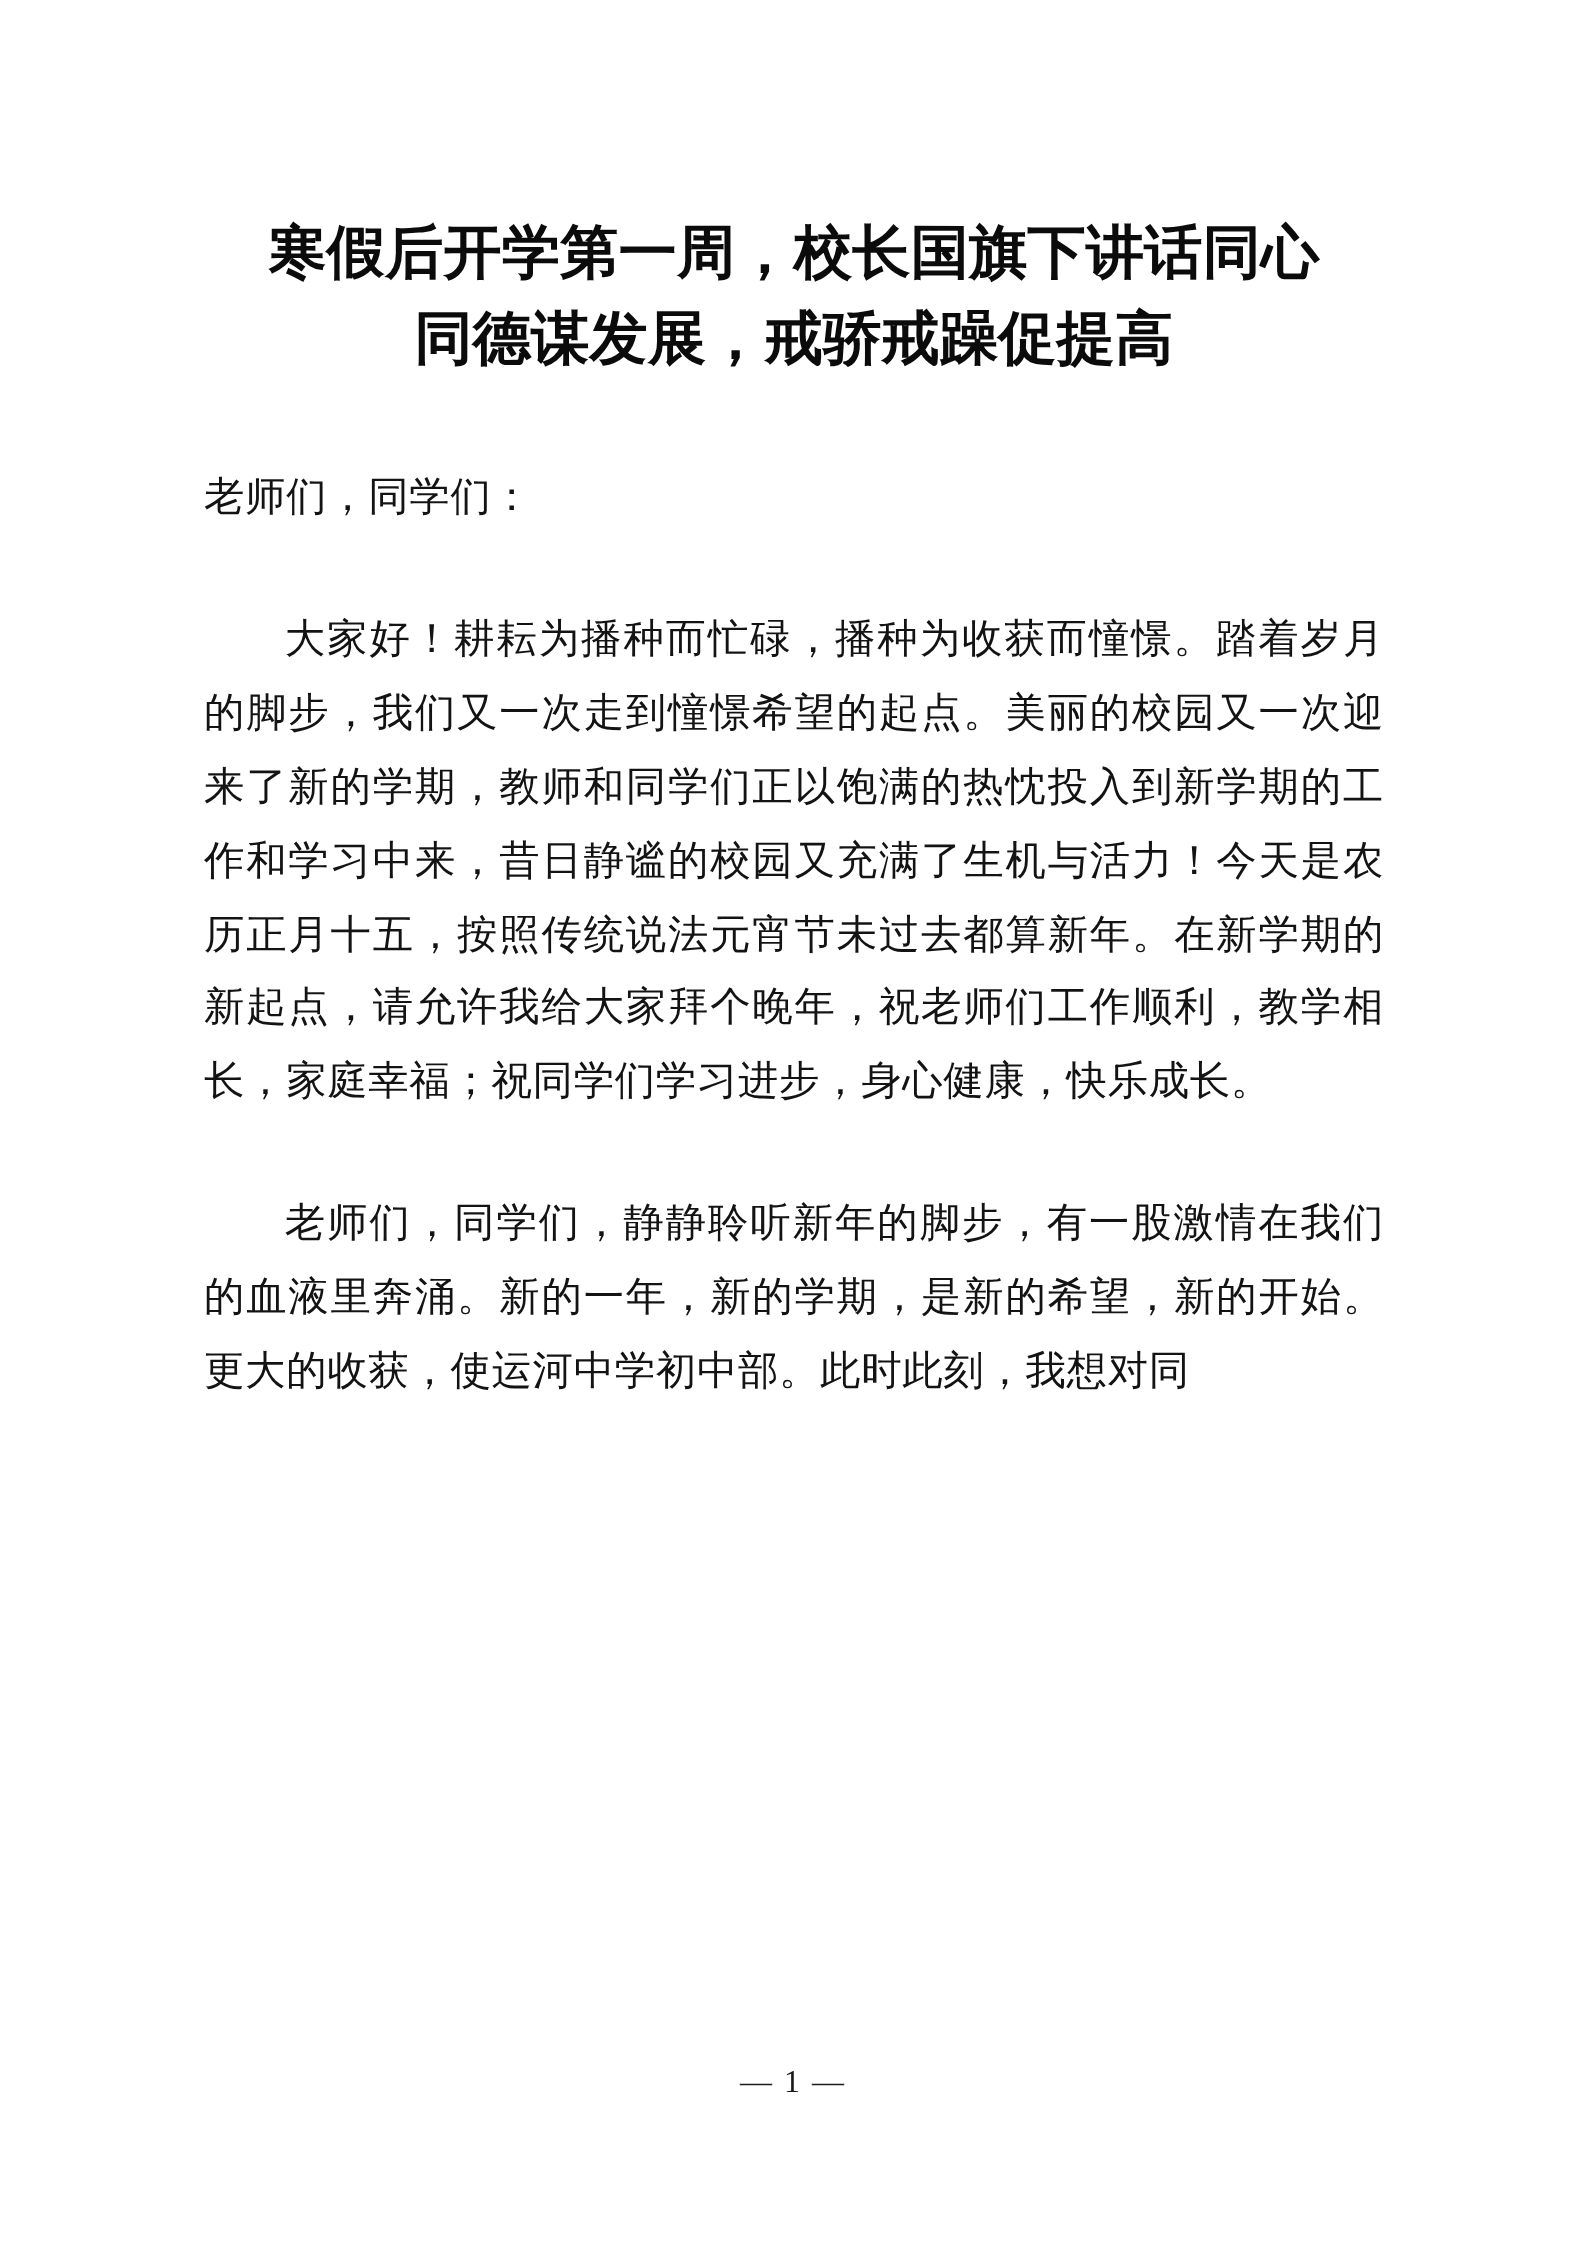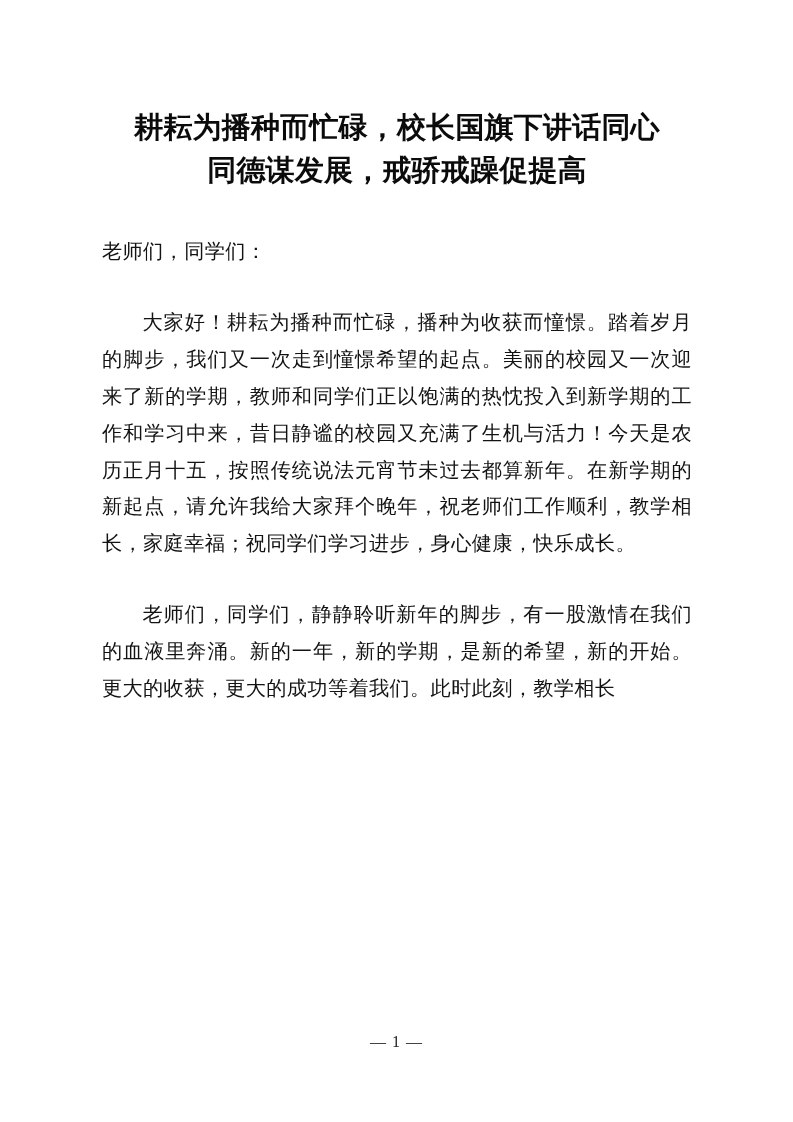--- a/index.html
+++ b/index.html
@@ -46,21 +46,21 @@
     white-space: pre-line;
   }
 
   
   .body-block {
     margin-top: 41px;
   }
 
   .para {
     margin: 0;
-    font-family: Liberation Sans, sans-serif;
+    font-family: Liberation Mono, monospace;
     font-size: 20.2px;
     line-height: 36.9px;
     color: #131313;
     text-align: justify;
     text-justify: inter-character;
     letter-spacing: 0.35px;
     word-break: break-all;
     -webkit-font-smoothing: antialiased;
   }
 
@@ -87,30 +87,30 @@
     letter-spacing: 1px;
   }
 </style>
 </head>
 <body>
 
 <div class="page">
 
   <div class="content">
 
-    <h1 class="doc-title">耕耘为播种而忙碌，校长国旗下讲话同心
+    <h1 class="doc-title">寒假后开学第一周，校长国旗下讲话同心
 同德谋发展，戒骄戒躁促提高</h1>
 
     <div class="body-block">
 
       <p class="para flush">老师们，同学们：</p>
 
       <p class="para indent">大家好！耕耘为播种而忙碌，播种为收获而憧憬。踏着岁月的脚步，我们又一次走到憧憬希望的起点。美丽的校园又一次迎来了新的学期，教师和同学们正以饱满的热忱投入到新学期的工作和学习中来，昔日静谧的校园又充满了生机与活力！今天是农历正月十五，按照传统说法元宵节未过去都算新年。在新学期的新起点，请允许我给大家拜个晚年，祝老师们工作顺利，教学相长，家庭幸福；祝同学们学习进步，身心健康，快乐成长。</p>
 
 
-      <p class="para indent">老师们，同学们，静静聆听新年的脚步，有一股激情在我们的血液里奔涌。新的一年，新的学期，是新的希望，新的开始。更大的收获，更大的成功等着我们。此时此刻，教学相长</p>
+      <p class="para indent">老师们，同学们，静静聆听新年的脚步，有一股激情在我们的血液里奔涌。新的一年，新的学期，是新的希望，新的开始。更大的收获，使运河中学初中部。此时此刻，我想对同</p>
 
     </div>
   </div>
 
   <div class="page-footer">— 1 —</div>
 
 </div>
 
 </body></html>

